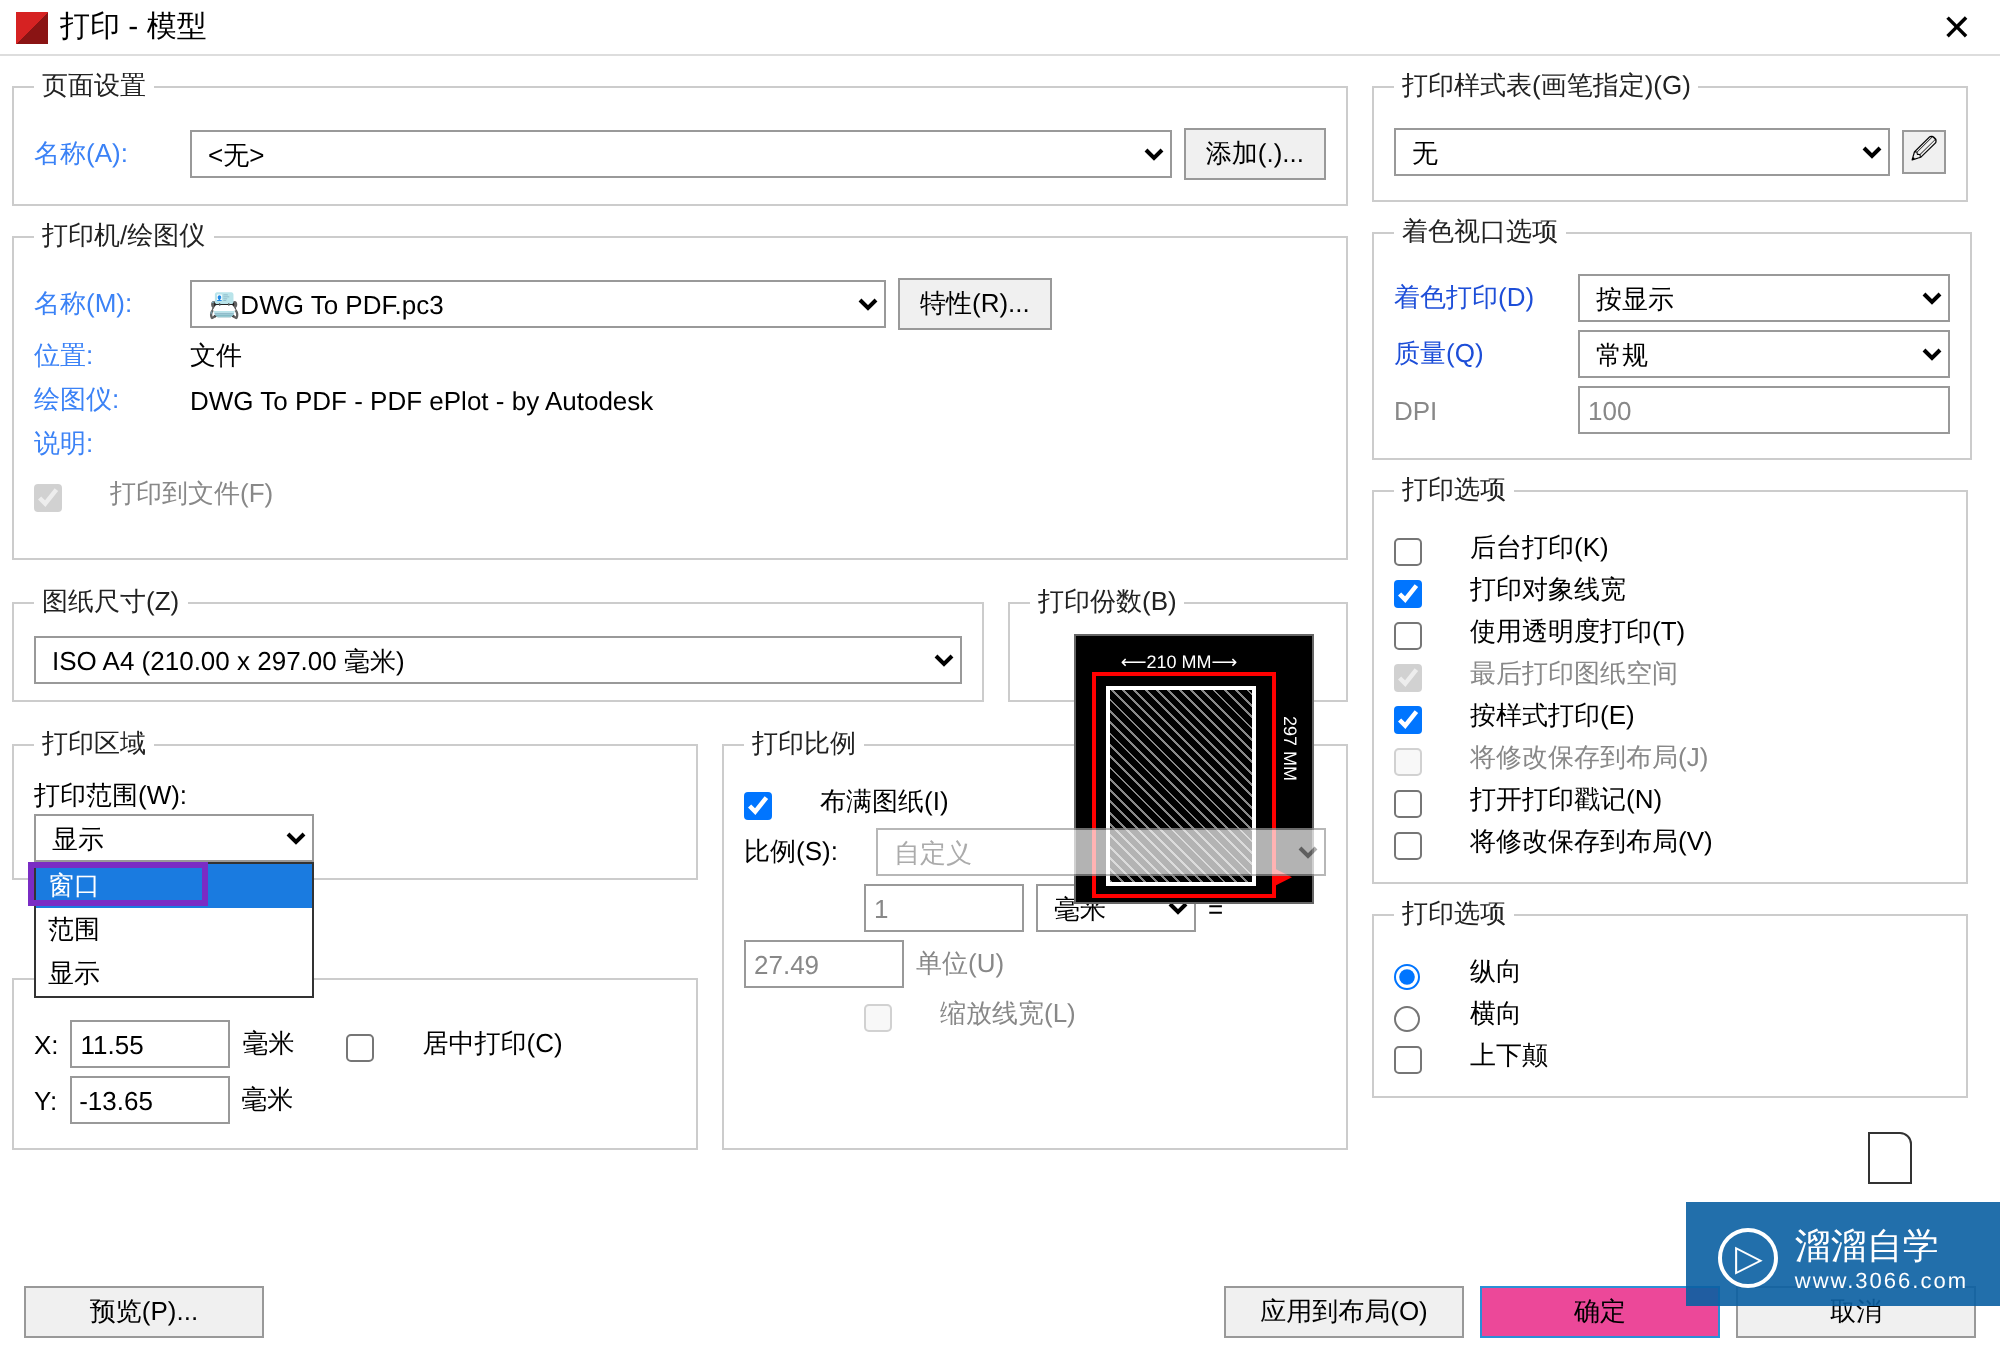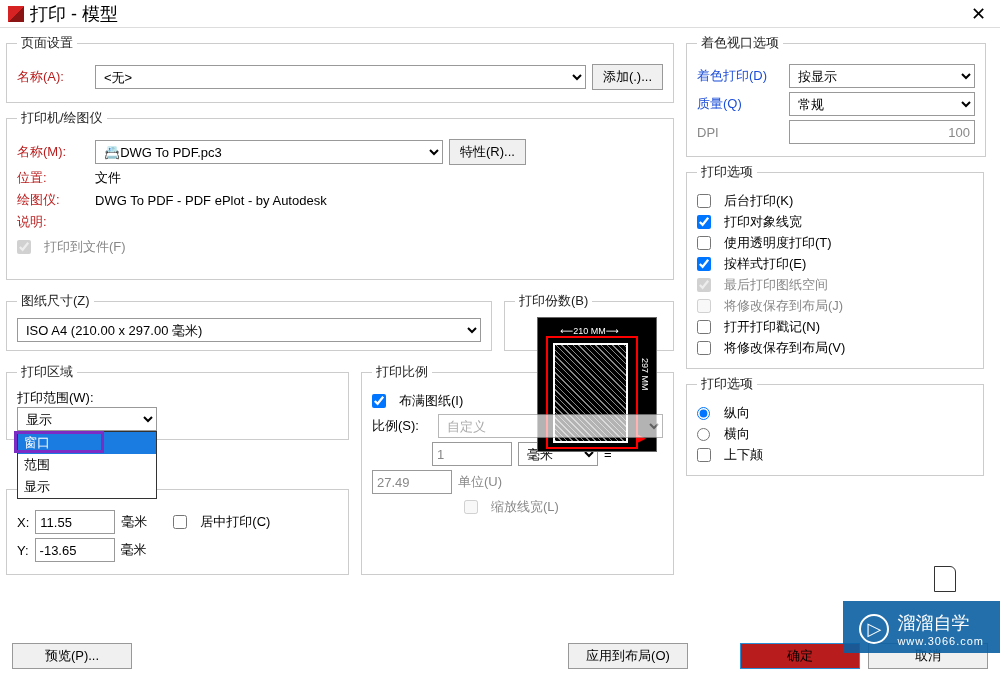--- a/index.html
+++ b/index.html
@@ -1,33 +1,33 @@
 <!DOCTYPE html>
 <html><head>
 <meta charset="utf-8">
 <style>
 * { box-sizing: border-box; margin: 0; padding: 0; }
 body { font-family: "Microsoft YaHei", Arial, sans-serif; font-size: 13px; background: #fff; width: 1000px; height: 681px; position: relative; overflow: hidden; }
 
 .titlebar { display: flex; align-items: center; height: 28px; padding: 0 8px; border-bottom: 1px solid #ddd; }
 .titlebar .logo { width: 16px; height: 16px; background: linear-gradient(135deg, #d62222 50%, #8a1414 50%); margin-right: 6px; display: inline-block; }
-.titlebar .title { flex: 1; font-size: 18px; color: #000; }
+.titlebar .title { flex: 1; font-size: 15px; color: #000; }
 .titlebar .close { font-size: 18px; cursor: pointer; padding: 0 6px; }
 
 fieldset { border: 1px solid #ccc; padding: 8px 10px; margin: 6px 6px; }
 legend { padding: 0 4px; font-size: 13px; color: #222; }
 
 .row { display: flex; align-items: center; margin: 4px 0; gap: 6px; }
-.lbl { min-width: 72px; color: #b91c1c; }
+.lbl { min-width: 72px; color: #3b82f6; }
 .lbl2 { min-width: 86px; color: #1d4ed8; }
 select, input[type="text"] { font-family: inherit; font-size: 13px; padding: 2px 4px; border: 1px solid #999; background: #fff; height: 24px; }
 select { appearance: auto; }
 button { font-family: inherit; font-size: 13px; padding: 3px 10px; background: #f0f0f0; border: 1px solid #999; height: 26px; cursor: pointer; }
 input[type="checkbox"] { width: 14px; height: 14px; margin-right: 4px; }
-label.chk { display: flex; align-items: center; gap: 9px; font-size: 13px; margin: 3px 0; }
+label.chk { display: flex; align-items: flex-end; gap: 20px; font-size: 13px; margin: 3px 0; }
 .disabled { color: #888; }
 
 .content { display: flex; }
 .left { width: 680px; }
 .right { width: 310px; }
 
 .preview { position: absolute; left: 530px; top: 190px; width: 120px; height: 135px; background: #000; border: 1px solid #666; }
 .preview .pg { position: absolute; left: 15px; top: 25px; width: 75px; height: 100px; background: repeating-linear-gradient(45deg, #888, #888 1px, #000 1px, #000 4px); border: 2px solid #fff; }
 .preview .dimtop { position: absolute; top: 8px; left: 15px; right: 30px; text-align: center; color: #fff; font-size: 9px; }
 .preview .dimright { position: absolute; right: 6px; top: 40px; color: #fff; font-size: 9px; writing-mode: vertical-rl; }
@@ -41,21 +41,21 @@
 .dd { position: relative; }
 .dd select { width: 140px; }
 .dd-list { position: absolute; left:0; top:24px; width:140px; background:#fff; border:1px solid #333; z-index:50; }
 .dd-item { padding: 2px 6px; font-size:13px; cursor:pointer; }
 .dd-hl { background: #1a7be0; color:#fff; }
 .dd-box { position:absolute; left:-4px; top:-1px; width:90px; height:22px; border:3px solid #7a2cc4; pointer-events:none; }
 
 .footer { position: absolute; left: 12px; bottom: 12px; right: 12px; display: flex; gap: 8px; align-items: center; }
 .footer .sp { flex:1; }
 .footer button { min-width: 120px; }
-.footer .ok { background:#b91c1c; border:1px solid #2a8fd6;margin-left:44px; }
+.footer .ok { background:#ec4899; border:1px solid #2a8fd6; }
 
 .watermark { position: absolute; right: 0; bottom: 28px; background: #0a5fa2e6; color:#fff; padding: 10px 16px 6px; font-size: 18px; display:flex; align-items:center; gap:8px; }
 .watermark .ic { width: 30px; height:30px; border:2px solid #fff; border-radius:50%; display:flex; align-items:center; justify-content:center; }
 .watermark small{ display:block; font-size:11px; letter-spacing:1px;}
 .pgicon { position:absolute; right:44px; top:566px; width:22px; height:26px; border:1px solid #333; border-radius:0 6px 0 0; background:#fff;}
 </style>
 </head>
 <body>
 
 <div class="titlebar">
@@ -174,68 +174,75 @@
         </div>
         <div class="row" style="margin-left:60px">
           <input type="text" style="width: 80px;" disabled="" class="disabled" value="1">
           <select style="width:80px"><option>毫米</option></select>
           <span>=</span>
         </div>
         <div class="row" style="">
           <input type="text" style="width: 80px;" disabled="" class="disabled" value="27.49">
           <span class="disabled">单位(U)</span>
         </div>
-        <label class="chk disabled" style="margin-left:92px">
+        <label class="chk disabled" style="margin-left:60px">
           <input type="checkbox" disabled="" style="">
           <span>缩放线宽(L)</span>
         </label>
       </fieldset>
     </div>
 
   </div>
 
   <div class="right">
+    <fieldset>
+      <legend>打印样式表(画笔指定)(G)</legend>
+      <div class="row">
+        <select style="flex:1"><option>无</option></select>
+        <span class="pickerbtn">🖉</span>
+      </div>
+    </fieldset>
 
     <fieldset>
       <legend>着色视口选项</legend>
       <div class="row">
           <span class="lbl2">着色打印(D)</span>
         <select style="flex:1"><option>按显示</option></select>
         </div>
       <div class="row">
           <span class="lbl2">质量(Q)</span>
         <select style="flex:1"><option>常规</option></select>
         </div>
       <div class="row">
           <span class="lbl2 disabled">DPI</span>
-        <input type="text" style="flex: 1 1 0%; text-align: right;" disabled="" class="disabled" value="100">
+        <input type="text" style="flex: 1 1 0%;" disabled="" class="disabled" value="100">
         </div>
     </fieldset>
 
     <fieldset>
       <legend>打印选项</legend>
       <label class="chk">
           <input type="checkbox" style="">
           <span>后台打印(K)</span>
         </label>
       <label class="chk">
           <input type="checkbox" checked="" style="">
           <span>打印对象线宽</span>
         </label>
       <label class="chk">
           <input type="checkbox" style="">
           <span>使用透明度打印(T)</span>
-        </label>
-      <label class="chk">
-          <input type="checkbox" checked="" style="">
-          <span>按样式打印(E)</span>
         </label>
       <label class="chk disabled">
           <input type="checkbox" checked="" disabled="" style="">
           <span>最后打印图纸空间</span>
+        </label>
+      <label class="chk">
+          <input type="checkbox" checked="" style="">
+          <span>按样式打印(E)</span>
         </label>
       <label class="chk disabled">
           <input type="checkbox" disabled="" style="">
           <span>将修改保存到布局(J)</span>
         </label>
       <label class="chk">
           <input type="checkbox" style="">
           <span>打开打印戳记(N)</span>
         </label>
       <label class="chk">

